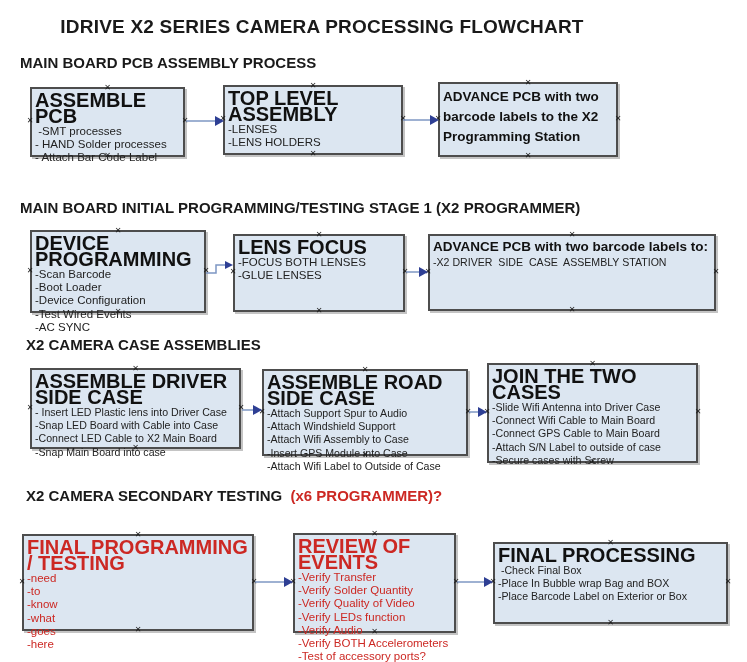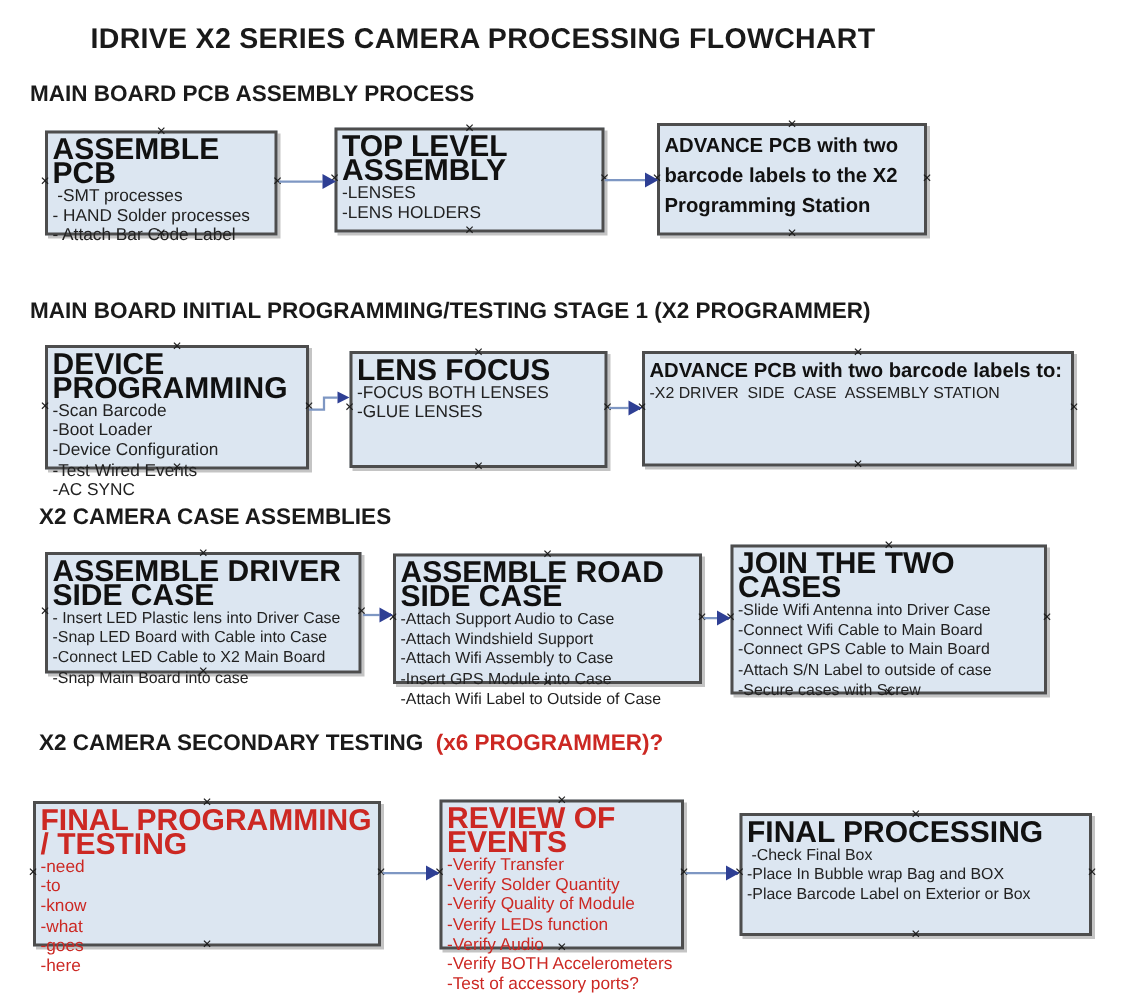--- a/index.html
+++ b/index.html
@@ -133,21 +133,21 @@
       <div class="it">-Snap LED Board with Cable into Case</div>
       <div class="it">-Connect LED Cable to X2 Main Board</div>
       <div class="it">-Snap Main Board into case</div>
       <span class="h h-t">✕</span>
       <span class="h h-b">✕</span>
       <span class="h h-l">✕</span>
       <span class="h h-r">✕</span>
     </div>
   <div class="fbox bx-h">
       <div class="bh">ASSEMBLE ROAD SIDE CASE</div>
-      <div class="it">-Attach Support Audio to Case</div>
+      <div class="it">-Attach Support Spur to Audio</div>
       <div class="it">-Attach Windshield Support</div>
       <div class="it">-Attach Wifi Assembly to Case</div>
       <div class="it">-Insert GPS Module into Case</div>
       <div class="it">-Attach Wifi Label to Outside of Case</div>
       <span class="h h-t">✕</span>
       <span class="h h-b">✕</span>
       <span class="h h-l">✕</span>
       <span class="h h-r">✕</span>
     </div>
   <div class="fbox bx-i">
@@ -173,21 +173,21 @@
       <div class="it">-here</div>
       <span class="h h-t">✕</span>
       <span class="h h-b">✕</span>
       <span class="h h-l">✕</span>
       <span class="h h-r">✕</span>
     </div>
   <div class="fbox bx-k red">
       <div class="bh">REVIEW OF EVENTS</div>
       <div class="it">-Verify Transfer</div>
       <div class="it">-Verify Solder Quantity</div>
-      <div class="it">-Verify Quality of Module</div>
+      <div class="it">-Verify Quality of Video</div>
       <div class="it">-Verify LEDs function</div>
       <div class="it">-Verify Audio</div>
       <div class="it">-Verify BOTH Accelerometers</div>
       <div class="it">-Test of accessory ports?</div>
       <span class="h h-t">✕</span>
       <span class="h h-b">✕</span>
       <span class="h h-l">✕</span>
       <span class="h h-r">✕</span>
     </div>
   <div class="fbox bx-l">

